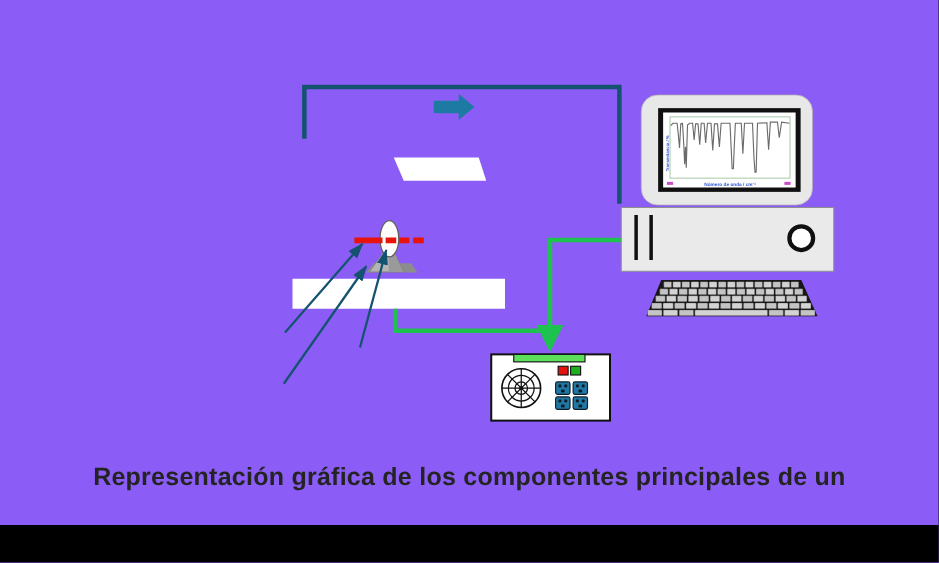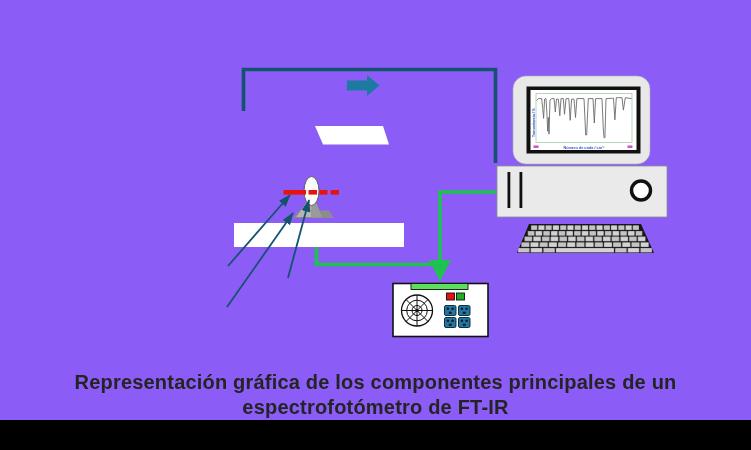--- a/index.html
+++ b/index.html
@@ -182,15 +182,14 @@
           <rect x="555.9" y="247.9" width="58.2" height="4.7" fill="#d3d3d3" stroke="#3a3a3a" stroke-width="0.3" rx="0.6"></rect>
           <rect x="615.1" y="247.9" width="11.6" height="4.7" fill="#c4c4c4" stroke="#3a3a3a" stroke-width="0.3" rx="0.6"></rect>
           <rect x="627.7" y="247.9" width="11.6" height="4.7" fill="#d3d3d3" stroke="#3a3a3a" stroke-width="0.3" rx="0.6"></rect>
           <rect x="640.4" y="247.9" width="11.6" height="4.7" fill="#c4c4c4" stroke="#3a3a3a" stroke-width="0.3" rx="0.6"></rect>
         </g>
   </g>
 </svg>
 
 <div class="caption">
   <div>Representación gráfica de los componentes principales de un</div>
-  <div>espectrofotómetro de FT-IR</div>
 </div>
 </div>
 
 </body></html>

